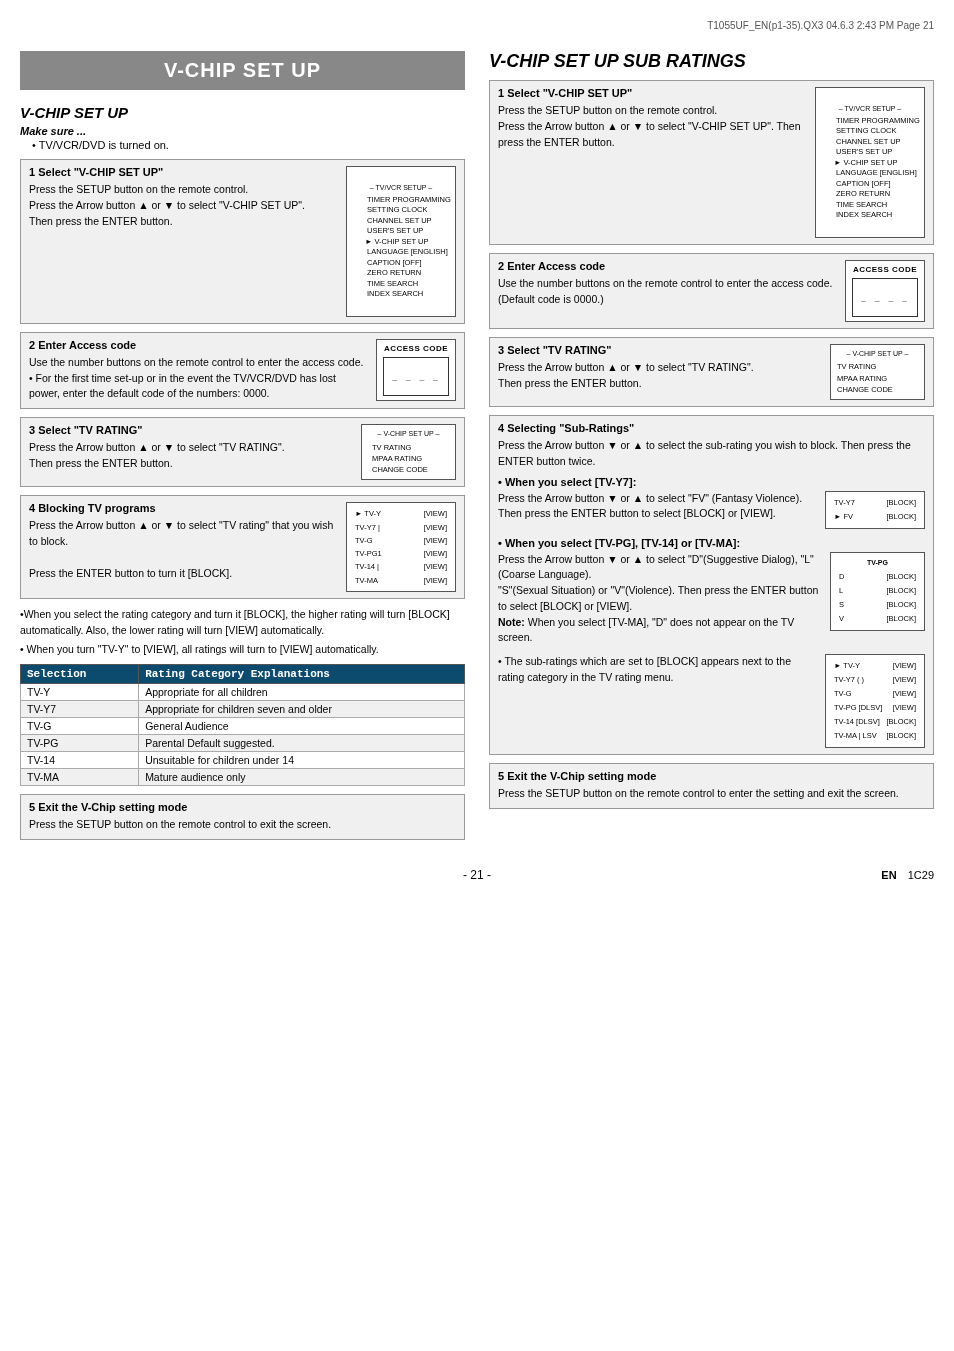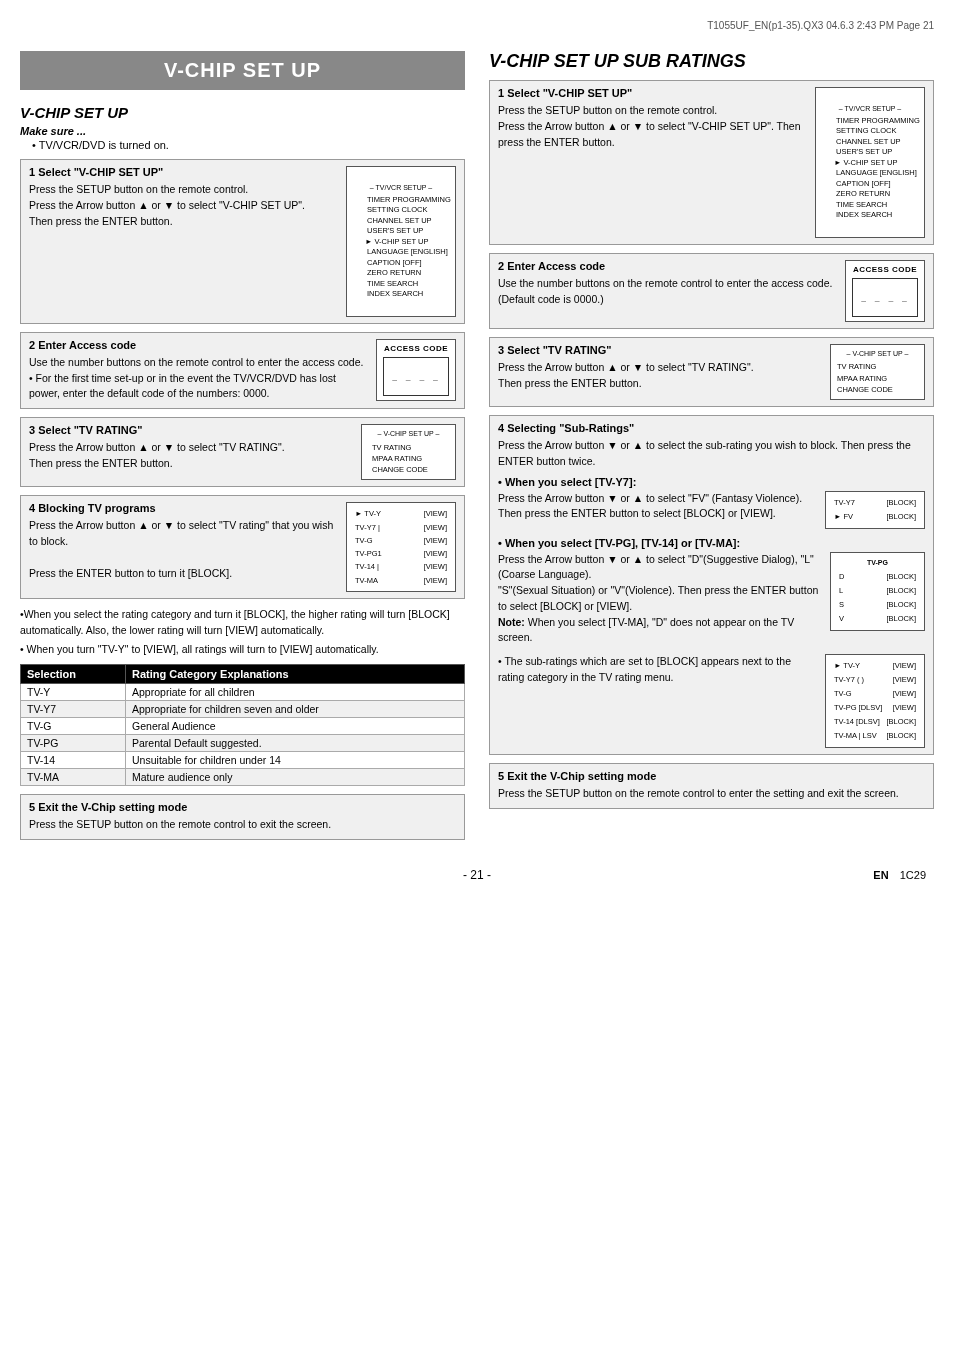--- a/index.html
+++ b/index.html
@@ -169,26 +169,27 @@
 
     .rating-table {
       width: 100%;
       border-collapse: collapse;
       font-size: 10.5px;
       margin-top: 6px;
       margin-bottom: 8px;
     }
 
     .rating-table th {
-      background: #000000;
+      background: #0c4a6e;
       color: #fff;
       border: 1px solid #555;
       padding: 3px 6px;
       text-align: left;
       font-size: 11px;
+      font-family: Liberation Mono, monospace;
     }
 
     .rating-table td {
       border: 1px solid #aaa;
       padding: 2px 6px;
     }
 
     .rating-table tr:nth-child(even) td {
       background: #f0f0f0;
     }
@@ -259,21 +260,21 @@
     .page-footer {
       display: flex;
       justify-content: center;
       align-items: center;
       margin-top: 20px;
       position: relative;
     }
 
     .footer-code {
       position: absolute;
-      right: 8px;
+      right: 0;
       font-size: 11px;
     }
 
     .screen-row {
       display: flex;
       justify-content: space-between;
       align-items: center;
       font-size: 7.5px;
       padding: 1px 2px;
     }

